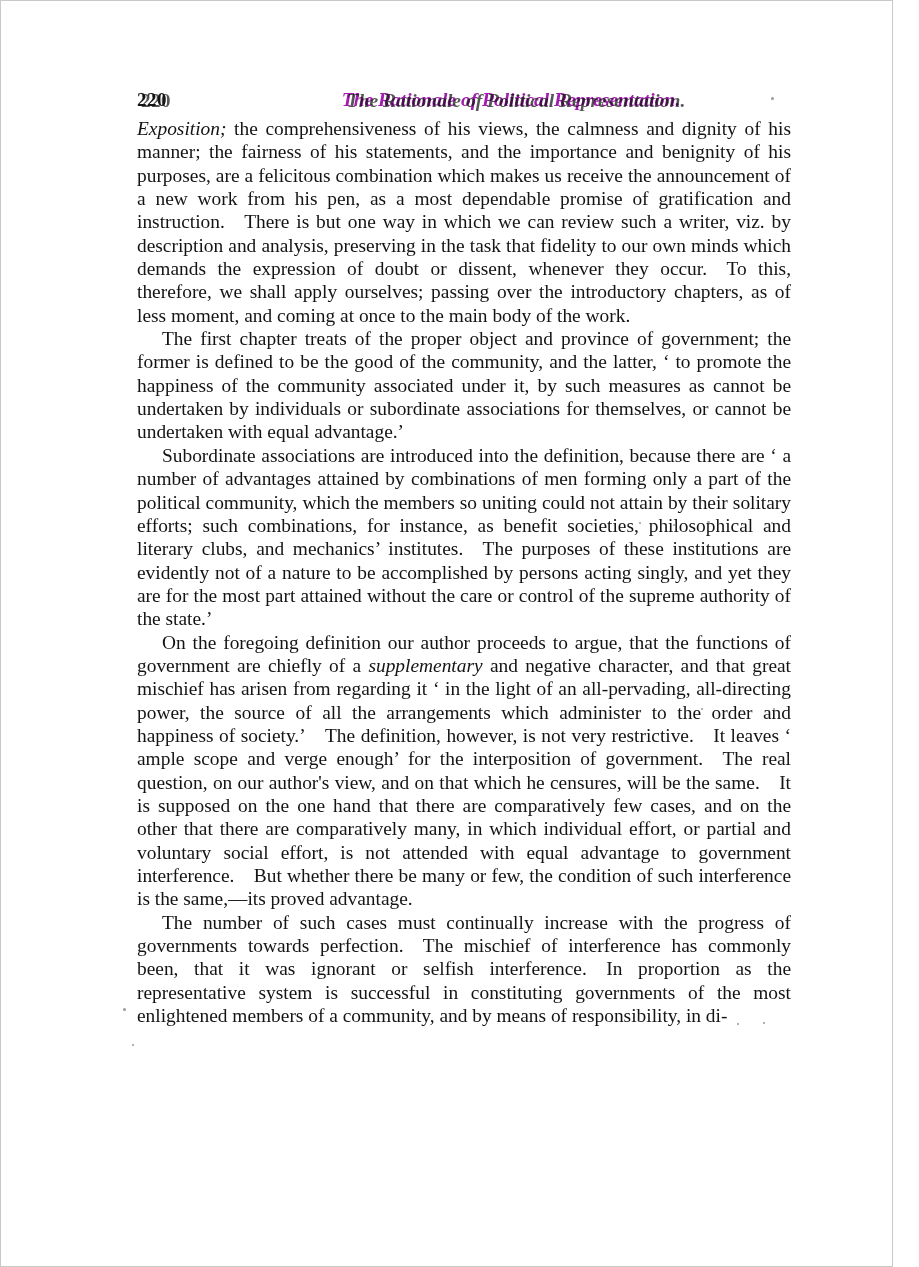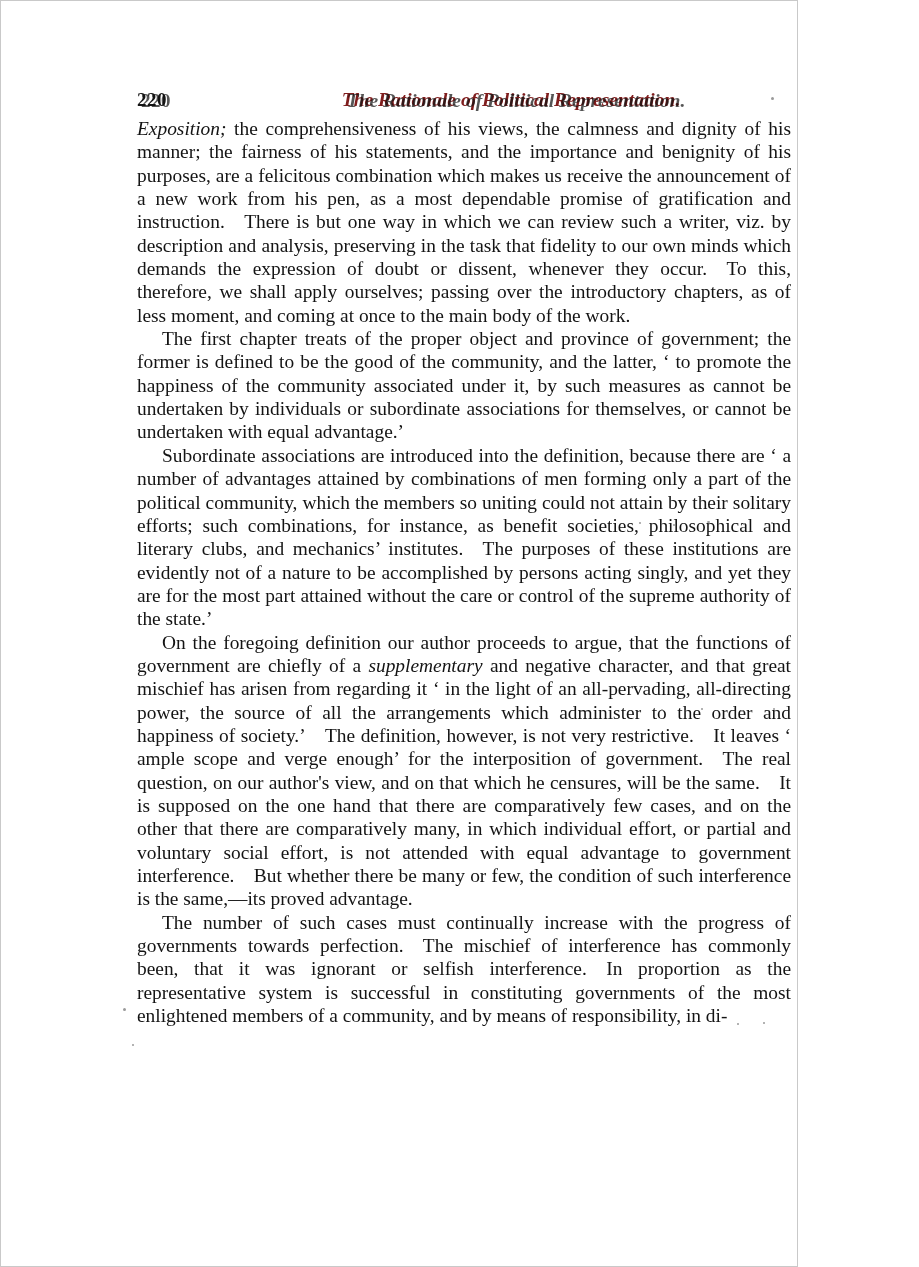--- a/index.html
+++ b/index.html
@@ -3,21 +3,21 @@
 <meta charset="utf-8">
 <style>
   html, body {
     margin: 0;
     padding: 0;
     background: #ffffff;
   }
 
   #page {
     position: relative;
-    width: 798px;
+    width: 893px;
     height: 1267px;
     background: #ffffff;
     overflow: hidden;
     box-sizing: border-box;
     border: 1px solid #c9c9c9;
     padding-left: 40px;
   }
 
   
   .runninghead {
@@ -42,21 +42,21 @@
   .headline {
     position: absolute;
     left: 230px;
     top: 0;
     width: 560px;
     text-align: center;
     font-family: "Liberation Serif", "DejaVu Serif", serif;
     font-style: italic;
     font-weight: bold;
     font-size: 19.5px;
-    color: #7f1d1d;
+    color: #a21caf;
     white-space: nowrap;
   }
 
   
   .ghost {
     position: relative;
     display: inline-block;
   }
   .ghost::after {
     content: attr(data-echo);

